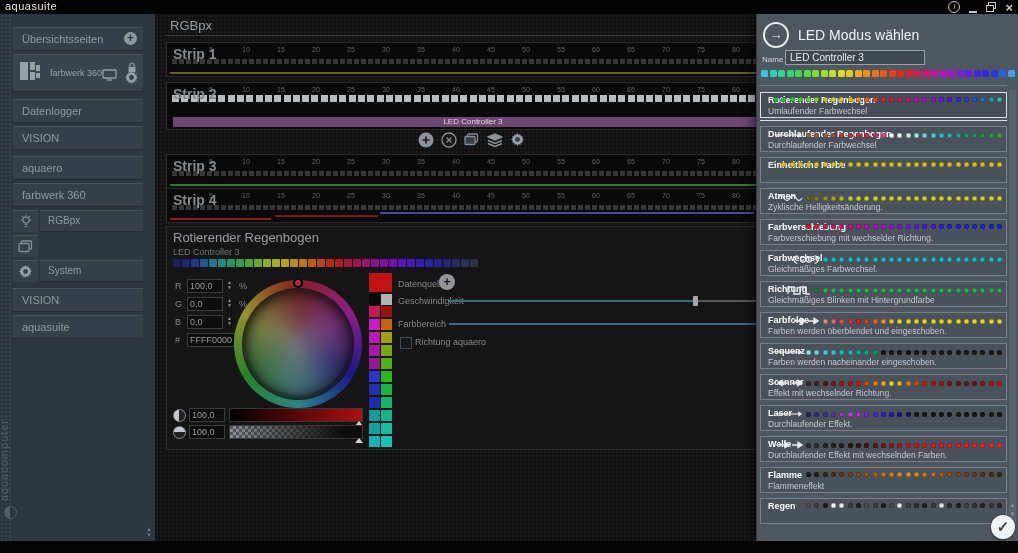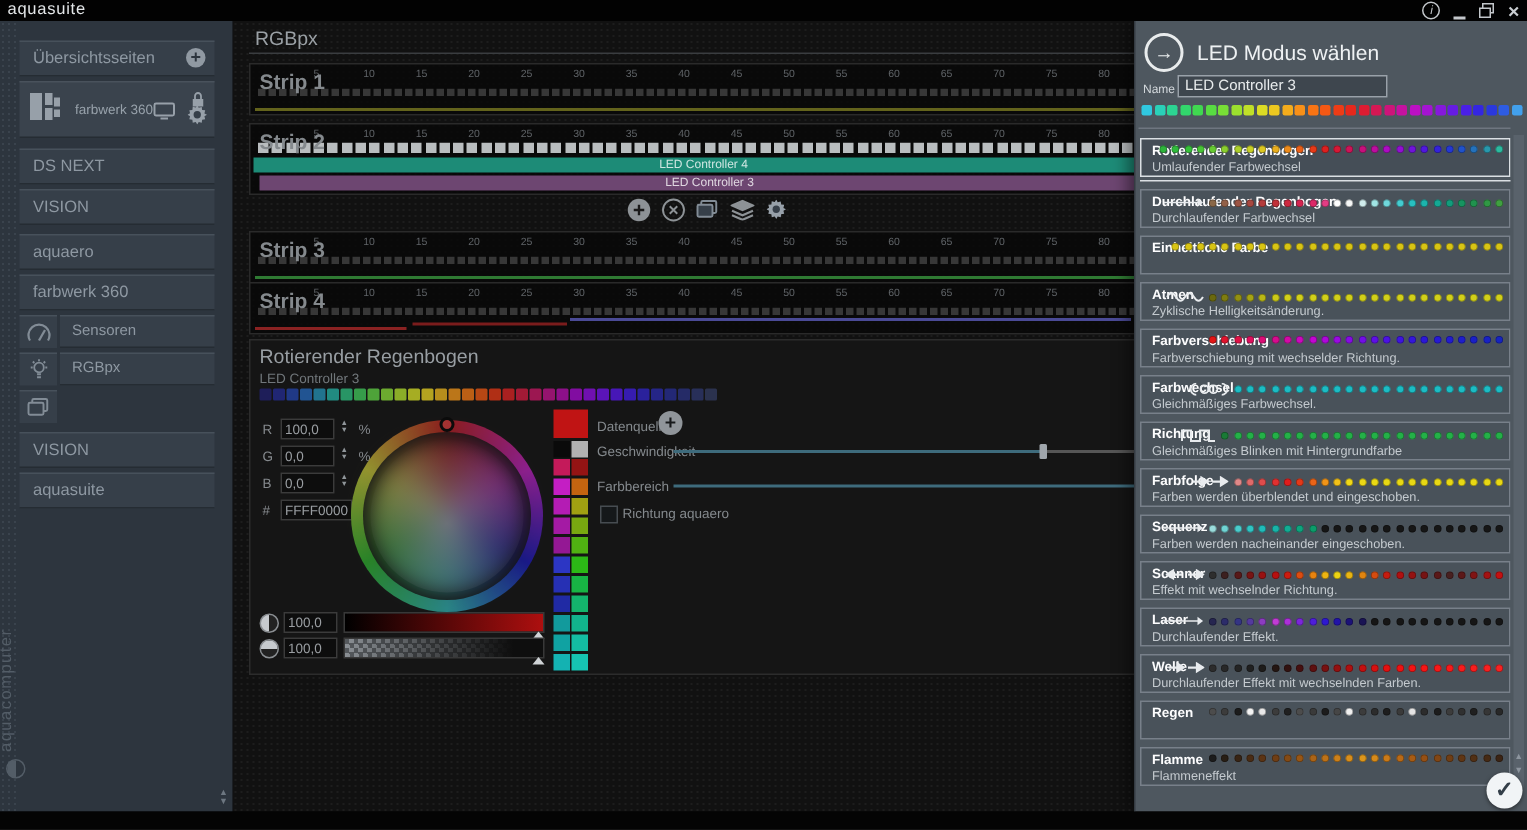--- a/index.html
+++ b/index.html
@@ -185,33 +185,24 @@
             </svg></span>
         <span class="ov-lock"><svg width="10" height="11" viewBox="0 0 10 11">
               <path d="M3 5 V3 a2 2 0 0 1 4 0 V5" fill="none" stroke="#97a0a9" stroke-width="1.2"></path>
               <rect x="1.5" y="5" width="7" height="5" fill="#97a0a9"></rect>
             </svg></span>
         <span class="ov-gear"><svg width="13" height="13" viewBox="0 0 16 16">
               <path fill="#97a0a9" d="M8 0l1.2 2.2 2.5-.6.3 2.5 2.5.3-.6 2.5L16 8l-2.1 1.2.6 2.5-2.5.3-.3 2.5-2.5-.6L8 16l-1.2-2.1-2.5.6-.3-2.5-2.5-.3.6-2.5L0 8l2.1-1.2-.6-2.5 2.5-.3.3-2.5 2.5.6z"></path>
               <circle cx="8" cy="8" r="3" fill="#363f49"></circle>
             </svg></span>
       </div>
-      <div class="sitem"><span>DS NEXT</span></div>
+      <div class="sitem mt6"><span>Datenlogger</span></div>
       <div class="sitem"><span>VISION</span></div>
       <div class="sitem mt6"><span>aquaero</span></div>
       <div class="sitem"><span>farbwerk 360</span></div>
-      <div class="sub-row">
-        <span class="sub-icon">
-            <svg width="16" height="14" viewBox="0 0 16 14">
-              <path d="M2 12 A7 7 0 1 1 14 12" fill="none" stroke="#828c96" stroke-width="1.5"></path>
-              <line x1="8" y1="12" x2="12" y2="5" stroke="#828c96" stroke-width="1.5"></line>
-            </svg>
-          </span>
-        <span class="sub-label">Sensoren</span>
-      </div>
       <div class="sub-row">
         <span class="sub-icon">
             <svg width="14" height="15" viewBox="0 0 14 15">
               <g stroke="#828c96" stroke-width="1.2" fill="none">
                 <circle cx="7" cy="6" r="3.2"></circle>
                 <line x1="5.7" y1="10.5" x2="8.3" y2="10.5"></line>
                 <line x1="5.7" y1="12.5" x2="8.3" y2="12.5"></line>
                 <line x1="7" y1="0.5" x2="7" y2="1.8"></line>
                 <line x1="1.5" y1="6" x2="2.8" y2="6"></line>
                 <line x1="11.2" y1="6" x2="12.5" y2="6"></line>
@@ -222,20 +213,29 @@
           </span>
         <span class="sub-label">RGBpx</span>
       </div>
       <div class="sub-row">
         <span class="sub-icon">
             <svg width="15" height="13" viewBox="0 0 15 13">
               <rect x="3.5" y="1" width="10" height="8" rx="1" fill="none" stroke="#828c96" stroke-width="1.3"></rect>
               <rect x="1" y="3.5" width="10" height="8" rx="1" fill="#363f49" stroke="#828c96" stroke-width="1.3"></rect>
             </svg>
           </span>
+      </div>
+      <div class="sub-row">
+        <span class="sub-icon">
+            <svg width="13" height="13" viewBox="0 0 16 16">
+              <path fill="#97a0a9" d="M8 0l1.2 2.2 2.5-.6.3 2.5 2.5.3-.6 2.5L16 8l-2.1 1.2.6 2.5-2.5.3-.3 2.5-2.5-.6L8 16l-1.2-2.1-2.5.6-.3-2.5-2.5-.3.6-2.5L0 8l2.1-1.2-.6-2.5 2.5-.3.3-2.5 2.5.6z"></path>
+              <circle cx="8" cy="8" r="3" fill="#363f49"></circle>
+            </svg>
+          </span>
+        <span class="sub-label">System</span>
       </div>
       <div class="sitem mt6"><span>VISION</span></div>
       <div class="sitem"><span>aquasuite</span></div>
     </div>
     <span class="brand-v">aquacomputer</span>
     <span class="brand-logo"></span>
     <span class="side-scroll"></span>
   </div>
 
   <div class="main">
@@ -510,21 +510,20 @@
           <div class="led big"></div>
           <div class="led big"></div>
           <div class="led big"></div>
           <div class="led big"></div>
           <div class="led big"></div>
           <div class="led big"></div>
           <div class="led big"></div>
           <div class="led big"></div>
         </div>
       <div class="bars">
-          <div class="cbar" style="top: 22px; left: 2px; background: rgb(29, 139, 119);">LED Controller 4</div>
           <div class="cbar" style="top: 34px; left: 6px; background: rgb(109, 70, 113);">LED Controller 3</div>
         </div>
     </div>
 
     <div class="toolbar" id="strip-toolbar">
         <div class="tbtn">
           <svg width="16" height="16" viewBox="0 0 16 16">
             <circle cx="8" cy="8" r="7.5" fill="#8d9296"></circle>
             <path d="M8 4.5 V11.5 M4.5 8 H11.5" stroke="#1a1a1a" stroke-width="1.6"></path>
           </svg>
@@ -1464,49 +1463,20 @@
             <span class="dot" style="background: rgb(246, 22, 22);"></span>
             <span class="dot" style="background: rgb(248, 24, 24);"></span>
             <span class="dot" style="background: rgb(248, 26, 26);"></span>
             <span class="dot" style="background: rgb(248, 28, 28);"></span>
             <span class="dot" style="background: rgb(248, 30, 30);"></span>
             <span class="dot" style="background: rgb(248, 32, 32);"></span>
             <span class="dot" style="background: rgb(248, 34, 34);"></span>
           </div>
         </div>
         <div class="mode">
-          <div class="m-title">Regen</div>
-          <div class="m-right">
-            <span class="dot" style="background: rgb(76, 76, 76);"></span>
-            <span class="dot" style="background: rgb(60, 60, 60);"></span>
-            <span class="dot" style="background: rgb(28, 28, 28);"></span>
-            <span class="dot" style="background: rgb(244, 244, 244);"></span>
-            <span class="dot" style="background: rgb(232, 232, 232);"></span>
-            <span class="dot" style="background: rgb(60, 60, 60);"></span>
-            <span class="dot" style="background: rgb(32, 32, 32);"></span>
-            <span class="dot" style="background: rgb(76, 76, 76);"></span>
-            <span class="dot" style="background: rgb(58, 58, 58);"></span>
-            <span class="dot" style="background: rgb(28, 28, 28);"></span>
-            <span class="dot" style="background: rgb(70, 70, 70);"></span>
-            <span class="dot" style="background: rgb(240, 240, 240);"></span>
-            <span class="dot" style="background: rgb(60, 60, 60);"></span>
-            <span class="dot" style="background: rgb(44, 44, 44);"></span>
-            <span class="dot" style="background: rgb(30, 30, 30);"></span>
-            <span class="dot" style="background: rgb(58, 58, 58);"></span>
-            <span class="dot" style="background: rgb(228, 228, 228);"></span>
-            <span class="dot" style="background: rgb(44, 44, 44);"></span>
-            <span class="dot" style="background: rgb(28, 28, 28);"></span>
-            <span class="dot" style="background: rgb(60, 60, 60);"></span>
-            <span class="dot" style="background: rgb(48, 48, 48);"></span>
-            <span class="dot" style="background: rgb(32, 32, 32);"></span>
-            <span class="dot" style="background: rgb(54, 54, 54);"></span>
-            <span class="dot" style="background: rgb(40, 40, 40);"></span>
-          </div>
-        </div>
-        <div class="mode">
           <div class="m-title">Flamme</div>
           <div class="m-desc">Flammeneffekt</div>
           <div class="m-right">
             <span class="dot" style="background: rgb(28, 28, 28);"></span>
             <span class="dot" style="background: rgb(40, 30, 20);"></span>
             <span class="dot" style="background: rgb(56, 36, 20);"></span>
             <span class="dot" style="background: rgb(74, 44, 20);"></span>
             <span class="dot" style="background: rgb(92, 52, 20);"></span>
             <span class="dot" style="background: rgb(112, 62, 20);"></span>
             <span class="dot" style="background: rgb(132, 74, 20);"></span>
@@ -1522,19 +1492,48 @@
             <span class="dot" style="background: rgb(168, 92, 20);"></span>
             <span class="dot" style="background: rgb(150, 80, 20);"></span>
             <span class="dot" style="background: rgb(130, 70, 20);"></span>
             <span class="dot" style="background: rgb(112, 62, 20);"></span>
             <span class="dot" style="background: rgb(96, 54, 20);"></span>
             <span class="dot" style="background: rgb(82, 48, 20);"></span>
             <span class="dot" style="background: rgb(70, 42, 20);"></span>
             <span class="dot" style="background: rgb(60, 36, 20);"></span>
           </div>
         </div>
+        <div class="mode">
+          <div class="m-title">Regen</div>
+          <div class="m-right">
+            <span class="dot" style="background: rgb(76, 76, 76);"></span>
+            <span class="dot" style="background: rgb(60, 60, 60);"></span>
+            <span class="dot" style="background: rgb(28, 28, 28);"></span>
+            <span class="dot" style="background: rgb(244, 244, 244);"></span>
+            <span class="dot" style="background: rgb(232, 232, 232);"></span>
+            <span class="dot" style="background: rgb(60, 60, 60);"></span>
+            <span class="dot" style="background: rgb(32, 32, 32);"></span>
+            <span class="dot" style="background: rgb(76, 76, 76);"></span>
+            <span class="dot" style="background: rgb(58, 58, 58);"></span>
+            <span class="dot" style="background: rgb(28, 28, 28);"></span>
+            <span class="dot" style="background: rgb(70, 70, 70);"></span>
+            <span class="dot" style="background: rgb(240, 240, 240);"></span>
+            <span class="dot" style="background: rgb(60, 60, 60);"></span>
+            <span class="dot" style="background: rgb(44, 44, 44);"></span>
+            <span class="dot" style="background: rgb(30, 30, 30);"></span>
+            <span class="dot" style="background: rgb(58, 58, 58);"></span>
+            <span class="dot" style="background: rgb(228, 228, 228);"></span>
+            <span class="dot" style="background: rgb(44, 44, 44);"></span>
+            <span class="dot" style="background: rgb(28, 28, 28);"></span>
+            <span class="dot" style="background: rgb(60, 60, 60);"></span>
+            <span class="dot" style="background: rgb(48, 48, 48);"></span>
+            <span class="dot" style="background: rgb(32, 32, 32);"></span>
+            <span class="dot" style="background: rgb(54, 54, 54);"></span>
+            <span class="dot" style="background: rgb(40, 40, 40);"></span>
+          </div>
+        </div>
       </div>
     <div class="p-scroll"></div>
     <div class="p-check"></div>
   </div>
 
   <div class="footer"></div>
 </div>
 
 </body></html>

